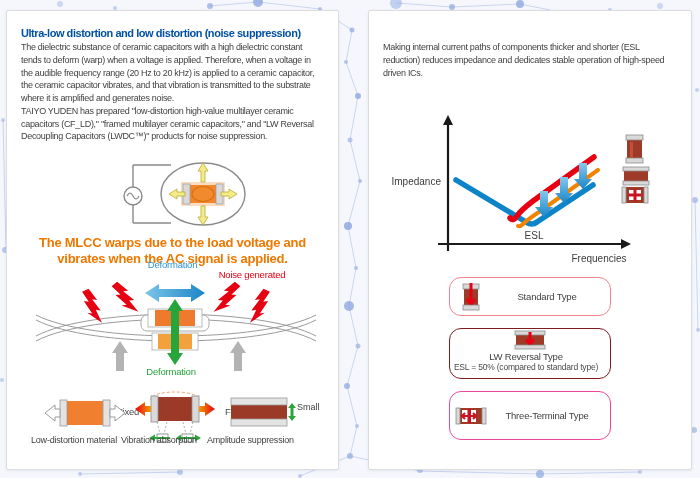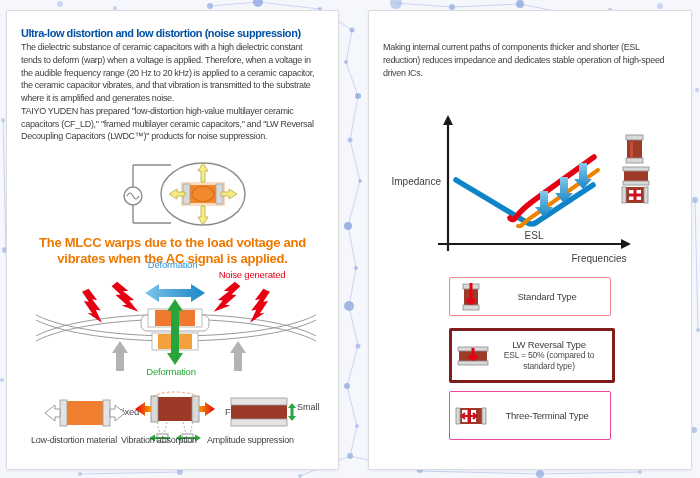--- a/index.html
+++ b/index.html
@@ -43,29 +43,29 @@
   .under-lbl{position:absolute;top:355px;transform:translateX(-50%);font-size:9.5px;letter-spacing:-0.2px;}
   .under-lbl.gray{color:#4a4a4a;margin-top:40px;}
   .under-lbl.green{color:#27a53b;font-weight:normal;}
   .fig-label{
     position:absolute;width:104px;transform:translateX(-50%);
     text-align:left;font-size:9px;line-height:1.35;color:#3f3f3f;letter-spacing:-0.2px;top:423px;
   }
   .small-lbl{position:absolute;left:290px;top:391px;font-size:9px;color:#3f3f3f;}
   
   .legend-box{
-    position:absolute;left:80px;width:160px;border-radius:2px;background:#fff;
+    position:absolute;left:80px;width:160px;border-radius:12px;background:#fff;
     display:flex;align-items:center;
   }
   .legend-box .icon-cell{width:42px;display:flex;justify-content:center;flex:none;}
   .legend-box .txt-cell{flex:1;text-align:center;padding-right:8px;}
   .legend-name{font-size:9.5px;color:#3f3f3f;letter-spacing:-0.2px;}
   .legend-detail{font-size:8.5px;color:#4a4a4a;line-height:1.3;letter-spacing:-0.2px;}
   .box-standard{top:266px;height:37px;border:1px solid #f2848d;}
-  .box-lw{top:317px;height:49px;border:3px solid #7f1d1d;}
+  .box-lw{top:317px;height:49px;border:1px solid #7f1d1d;flex-direction:column;}
   .box-3t{top:380px;height:47px;border:1px solid #ec4899;justify-content:flex-end;}
 </style>
 </head>
 <body>
 
 <svg class="bg" width="700" height="478" viewBox="0 0 700 478">
   <g stroke="#bcc9ec" stroke-width="1" opacity="0.75">
     <line x1="210" y1="6" x2="258" y2="2"></line>
       <line x1="258" y1="2" x2="320" y2="9"></line>
     <line x1="320" y1="9" x2="352" y2="30"></line>

